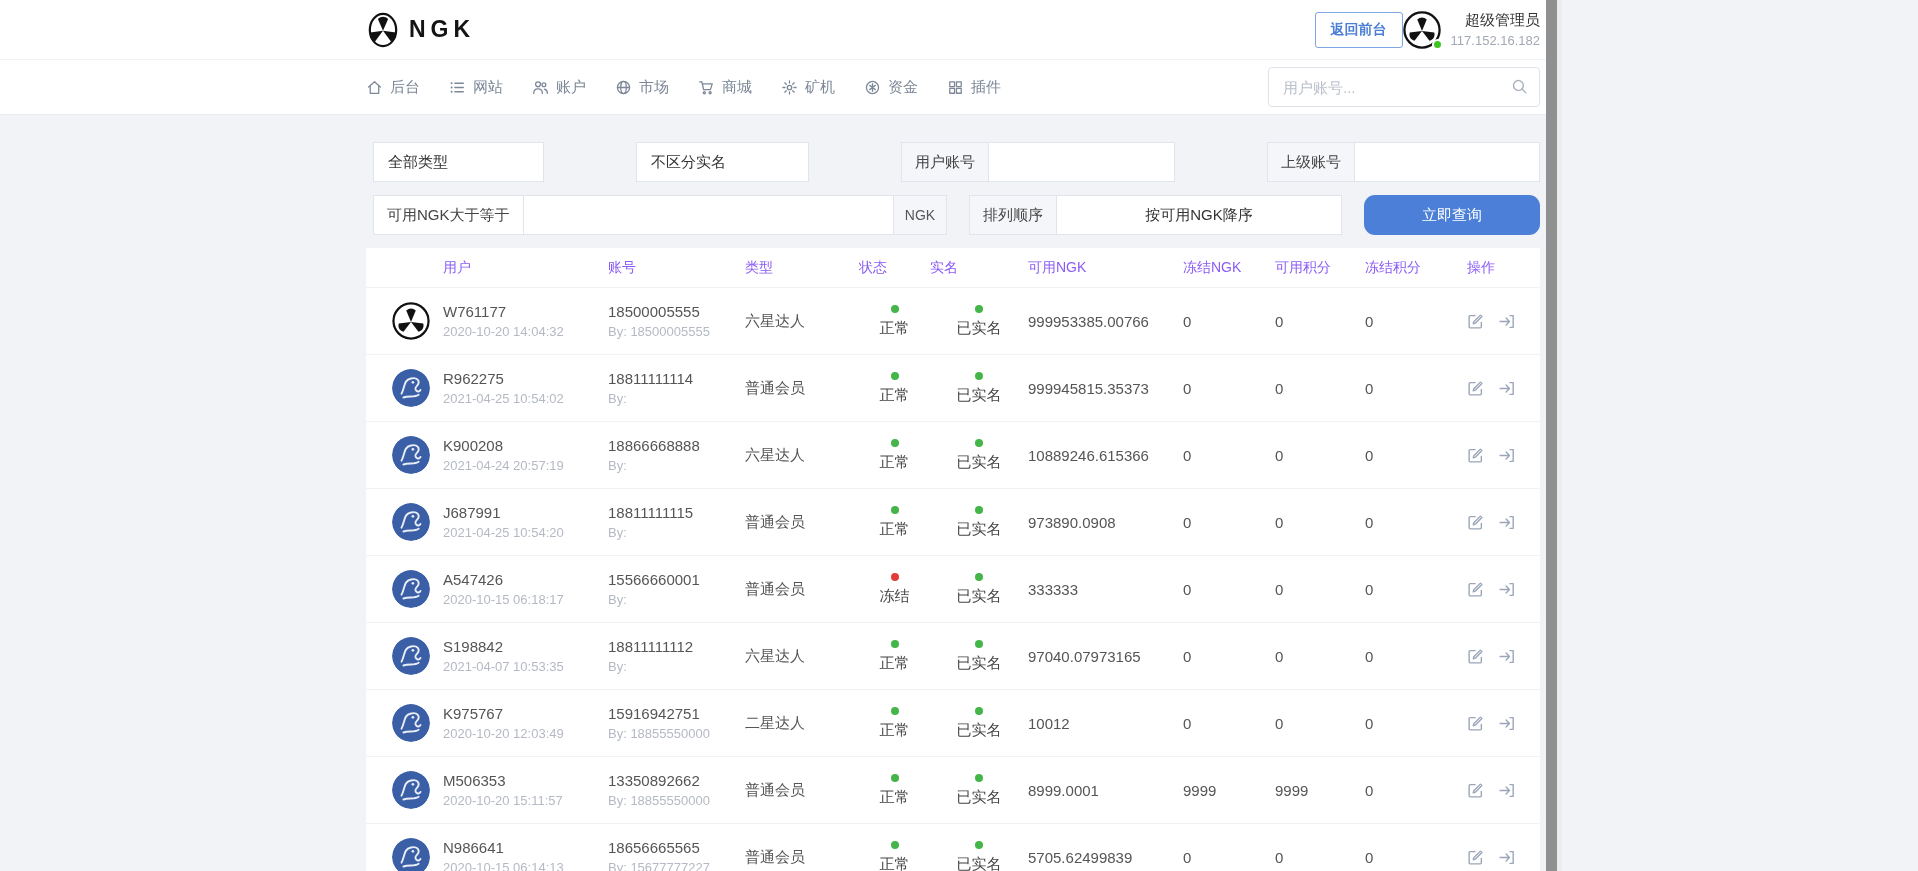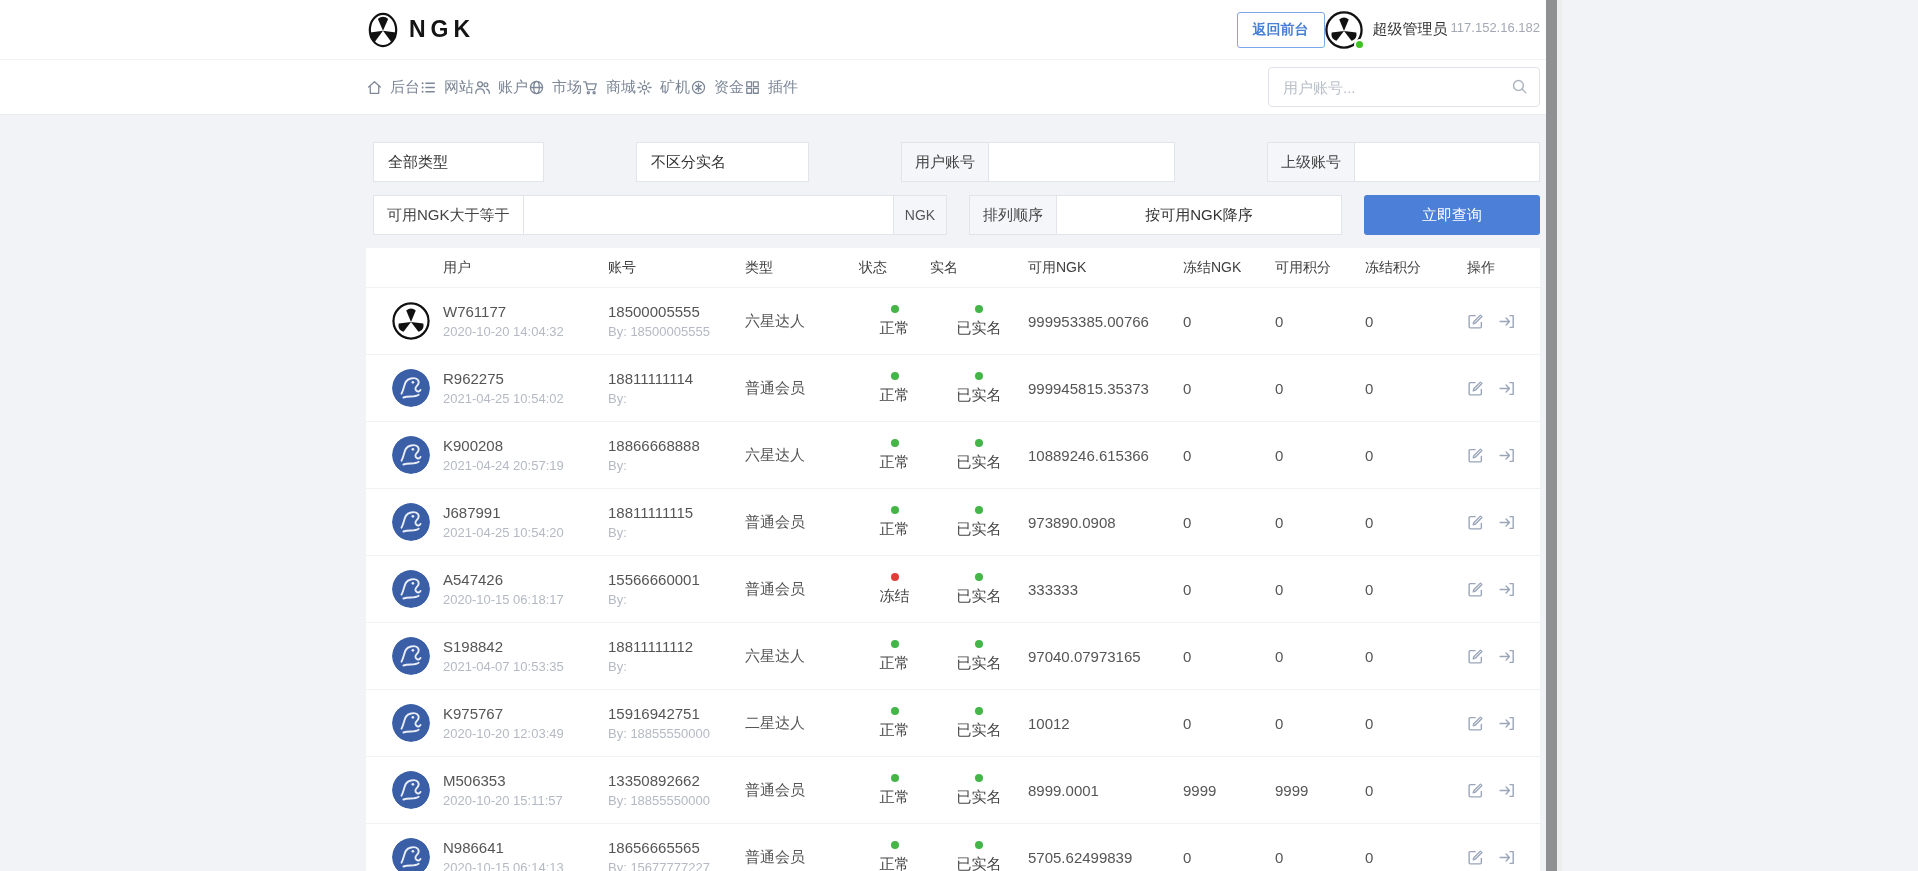--- a/index.html
+++ b/index.html
@@ -16,27 +16,27 @@
   .brand-text { font-size:23px; font-weight:700; letter-spacing:5px; color:#141414; }
   .top-right { display:flex; align-items:center; }
   .btn-back { background:#fff; border:1px solid #7ca6e5; color:#4a7fd4; font-size:14px;
               padding:8px 15px; border-radius:3px; cursor:pointer; font-weight:bold;
               font-family:inherit; }
   .admin-chip { display:flex; align-items:center; gap:10px; }
   .avatar-wrap { position:relative; width:38px; height:38px; }
   .avatar-wrap svg { width:38px; height:38px; }
   .online-dot { position:absolute; right:-2px; bottom:-1px; width:11px; height:11px;
                 background:#3ec321; border:2px solid #fff; border-radius:50%; }
-  .admin-info { display:flex; flex-direction:row; gap:3px; }
+  .admin-info { display:flex; flex-direction:column; gap:3px;align-items:flex-end; }
   .admin-name { font-size:15px; color:#333; }
   .admin-ip { font-size:13px; color:#a2a9b4; }
 
   
   .navbar { height:55px; background:#fff; border-bottom:1px solid #e9ebf0; }
-  .navbar .container { height:100%; display:flex; align-items:center; }
+  .navbar .container { height:100%; display:flex; align-items:center; gap:29px; }
   .nav-item { display:flex; align-items:center; gap:7px; color:#7c8797; font-size:15px; cursor:pointer; }
   .nav-ico { display:flex; }
   .nav-ico svg { width:17px; height:17px; stroke:currentColor; fill:none; stroke-width:1.2;
                  stroke-linecap:round; stroke-linejoin:round; }
   .nav-search { margin-left:auto; position:relative; width:272px; }
   .nav-search input { width:272px; height:40px; border:1px solid #dfe3e9; border-radius:4px;
                       padding:0 38px 0 14px; font-size:15px; color:#333; outline:none;
                       font-family:inherit; background:#fff; }
   .nav-search input::placeholder { color:#b9c0ca; }
   .search-ico { position:absolute; right:12px; top:11px; }
@@ -55,29 +55,29 @@
   .grp-label { display:flex; align-items:center; padding:0 13px; font-size:15px; color:#444;
                background:#f4f6f9; border-right:1px solid #e1e4ea; white-space:nowrap; }
   .grp-label.plain { background:#fff; }
   .grp-input { flex:1; border:none; outline:none; padding:0 10px; font-size:15px; color:#333;
                font-family:inherit; background:#fff; min-width:0; }
   .grp-addon { width:53px; display:flex; align-items:center; justify-content:center;
                background:#f4f6f9; border-left:1px solid #e1e4ea; font-size:14px; color:#555; }
   .grp-select-center { flex:1; display:flex; align-items:center; justify-content:center;
                        font-size:15px; color:#333; cursor:pointer; }
   .btn-query { width:176px; height:40px; background:#4c80d8; color:#fff; border:none;
-               border-radius:3px; font-size:15px; cursor:pointer; font-family:inherit; }
+               border-radius:11px; font-size:15px; cursor:pointer; font-family:inherit; }
 
   
   .table-card { background:#fff; margin-top:13px; }
   .tr { display:grid; grid-template-columns:77px 165px 137px 114px 71px 98px 155px 92px 90px 102px 73px;
         align-items:center; border-bottom:1px solid #f1f2f5; }
   .tr.head { height:40px; }
   .tr.row { height:67px; }
-  .th { font-size:14px; color:#404040; }
+  .th { font-size:14px; color:#8b5cf6; }
   .cell-main { font-size:15px; color:#555; }
   .cell-sub { font-size:13px; color:#b4b9c3; margin-top:4px; }
   .avatar { width:38px; height:38px; margin-left:26px; border-radius:50%; overflow:hidden; position:relative; }
   .avatar svg { width:38px; height:38px; display:none; }
   .avatar.ngk .svg-ngk { display:block; }
   .avatar.zodiac .svg-zodiac { display:block; }
   .status { display:flex; align-items:center; gap:6px; font-size:15px; color:#444;flex-direction:column; }
   .dot { width:8px; height:8px; border-radius:50%; flex:0 0 8px; }
   .dot.green { background:#44b549; }
   .dot.red { background:#e23c39; }

